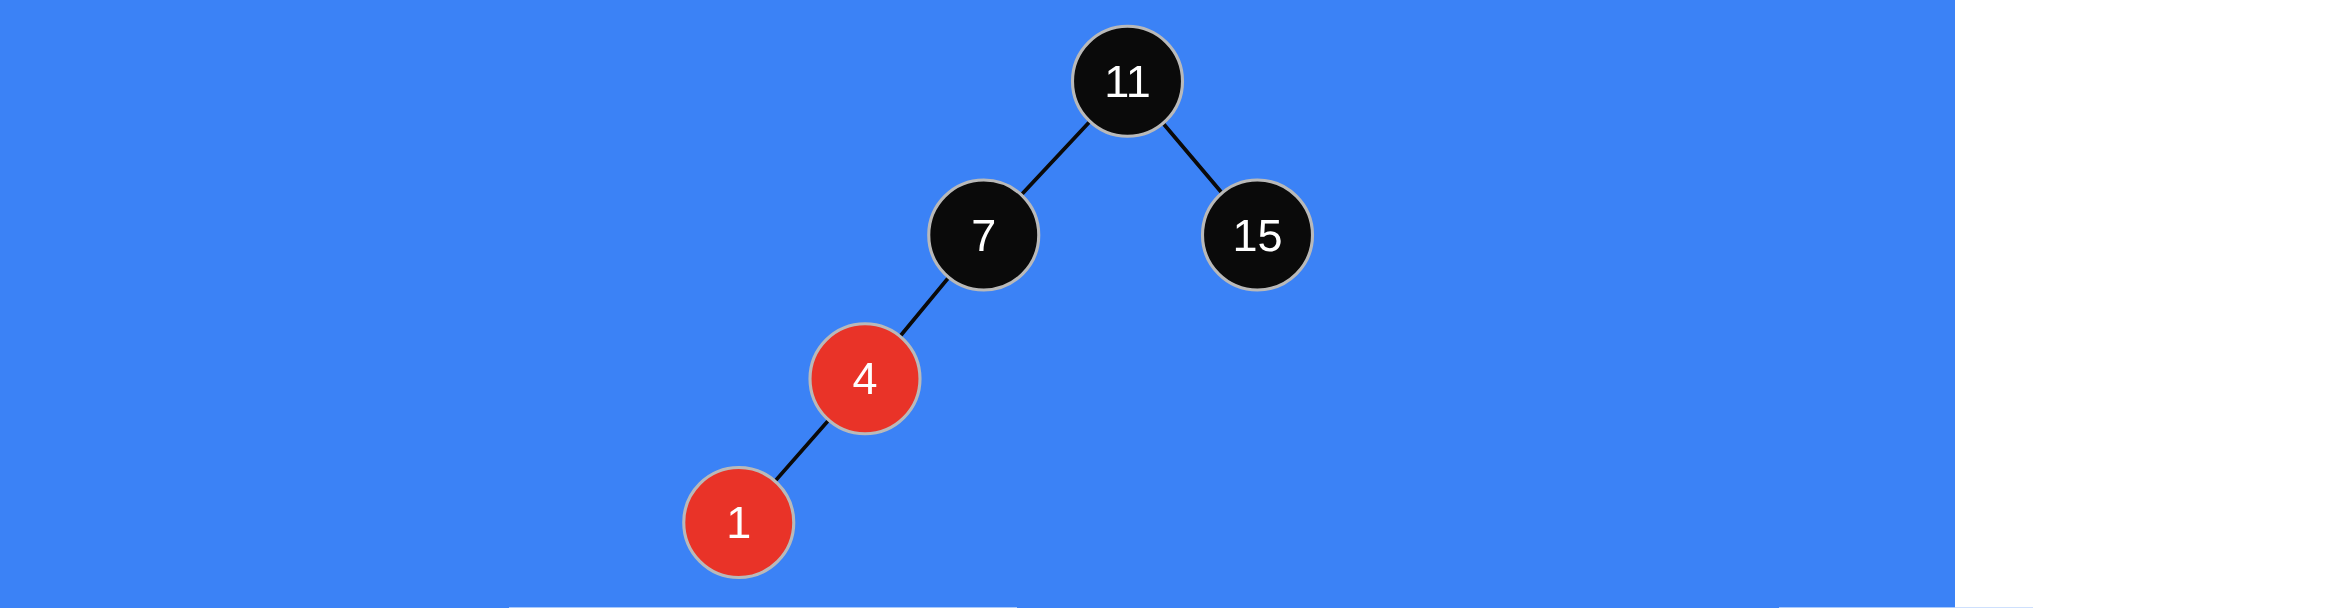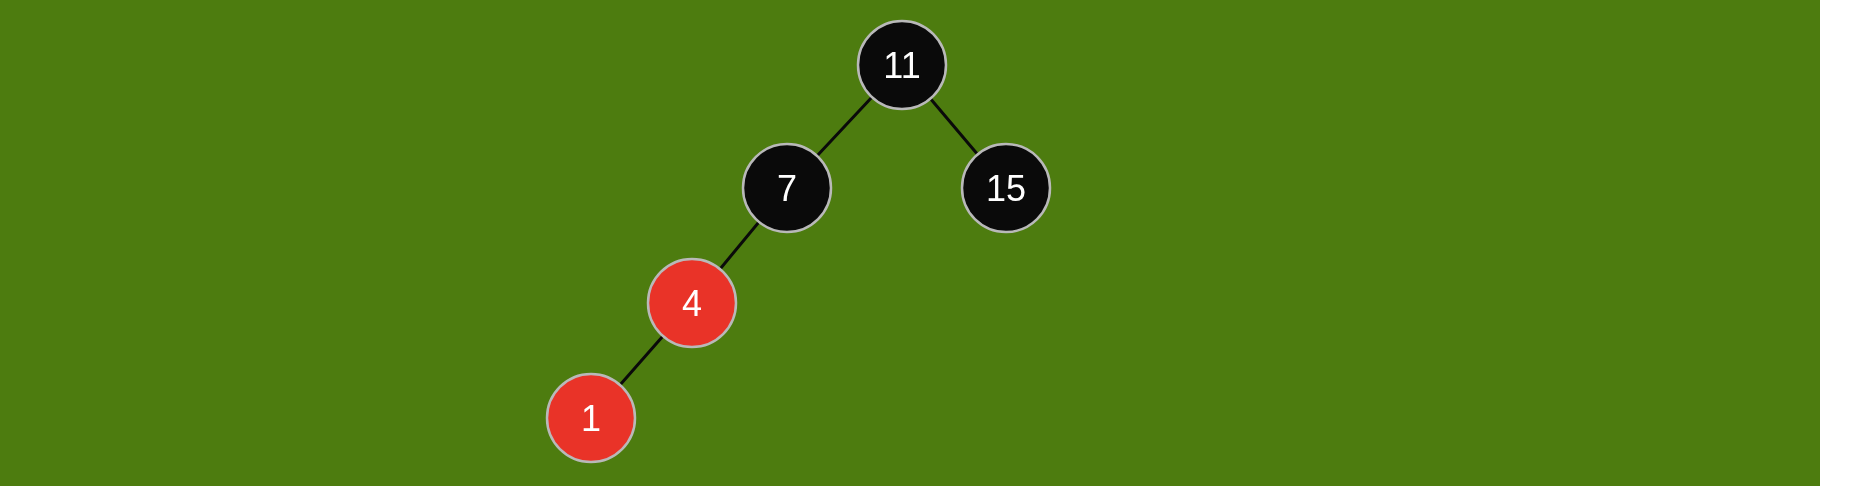--- a/index.html
+++ b/index.html
@@ -3,23 +3,23 @@
 <meta charset="utf-8">
 <style>
   html, body {
     margin: 0;
     padding: 0;
     background: #ffffff;
     font-family: "Liberation Sans", sans-serif;
   }
   .canvas {
     position: relative;
-    width: 1820px;
+    width: 1564px;
     height: 486px;
-    background: #4d7c0f;
+    background: #3b82f6;
     overflow: hidden;
   }
   svg { display: block; }
   .tree-edge {
     stroke-linecap: round;
   }
   .node-label {
     font-family: "Liberation Sans", sans-serif;
     text-anchor: middle;
     user-select: none;

